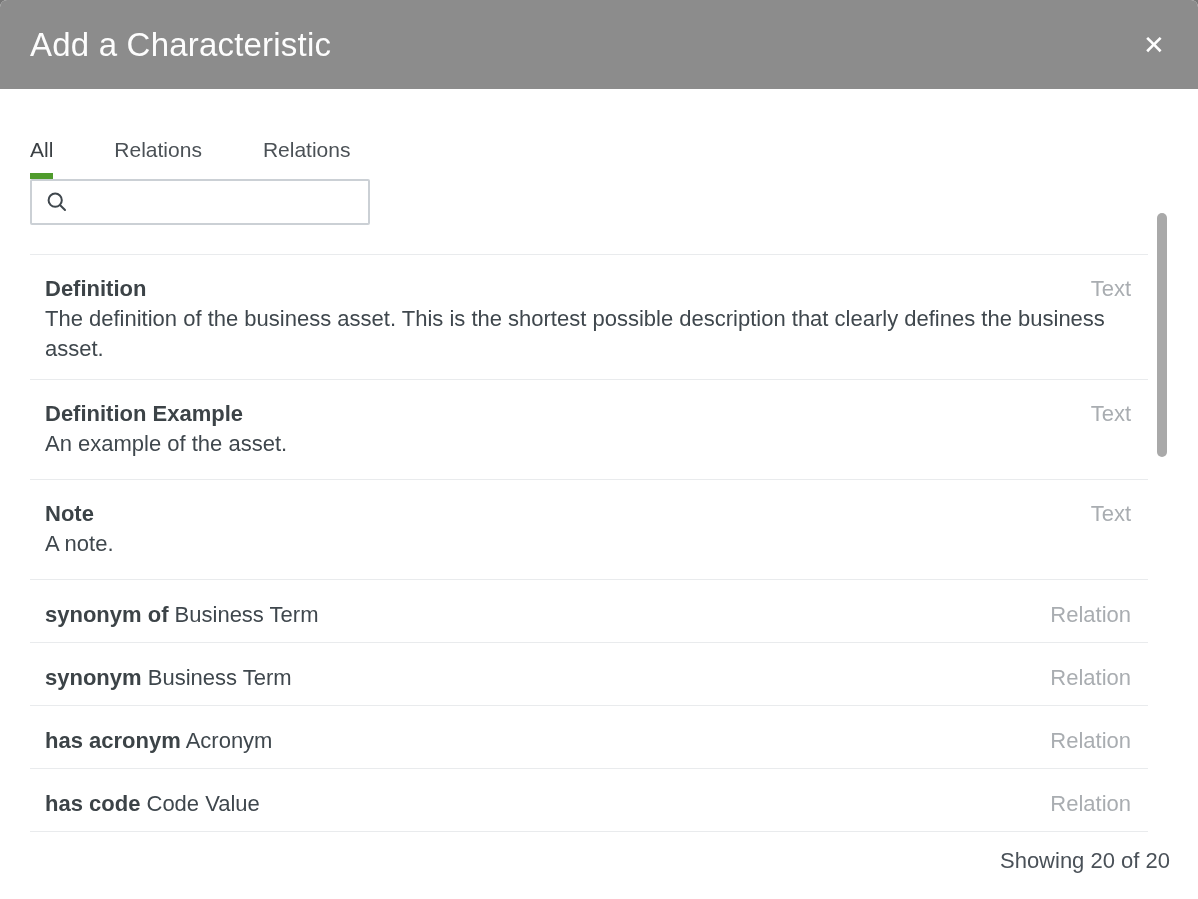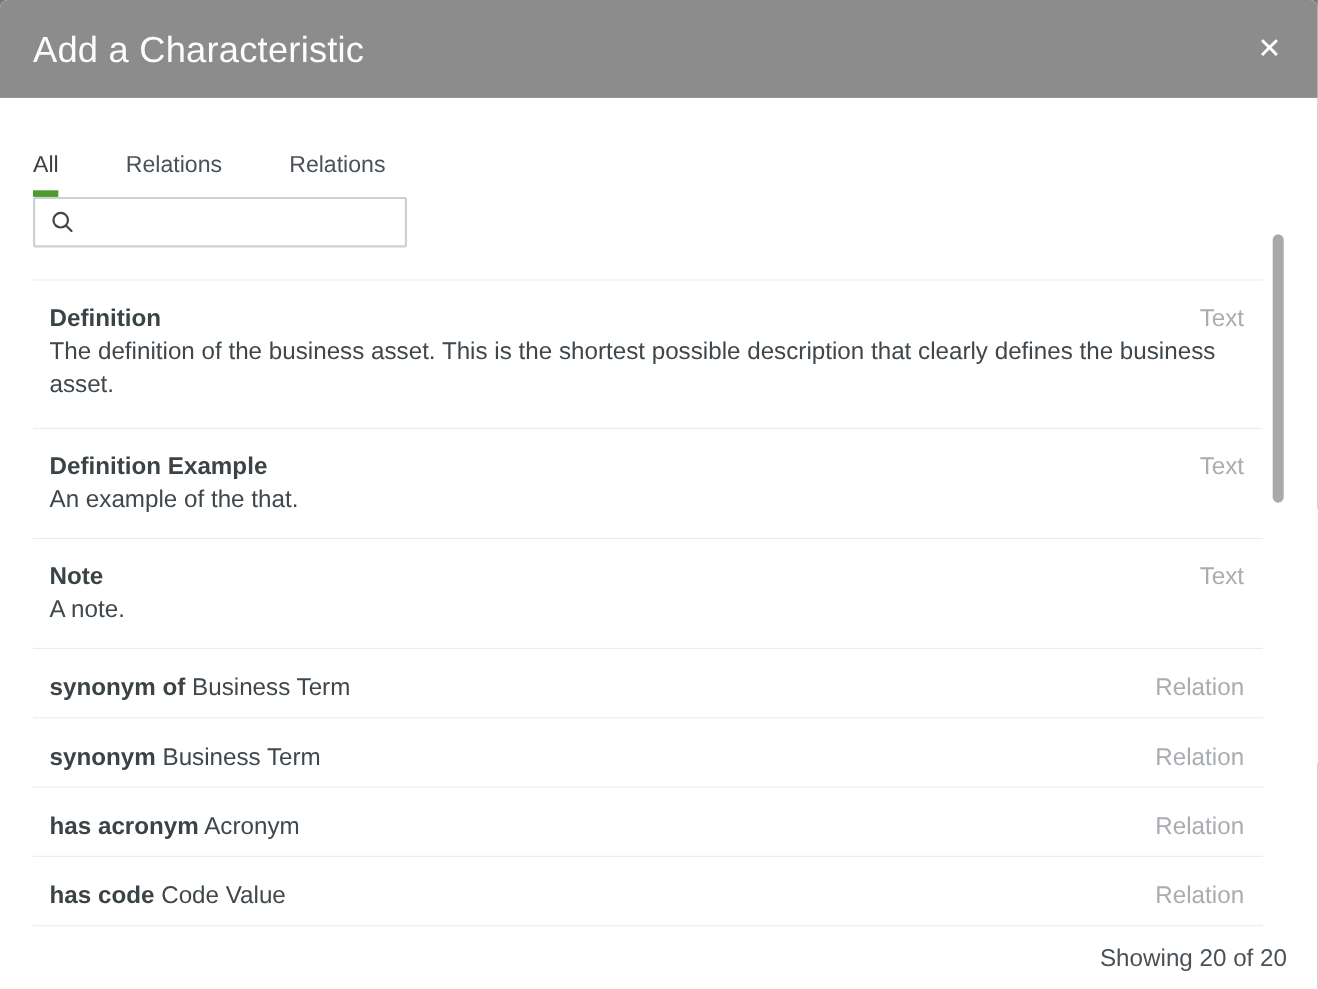--- a/index.html
+++ b/index.html
@@ -119,21 +119,21 @@
     font-weight: 400;
     flex: 0 0 auto;
     margin-left: 20px;
   }
   .row-desc {
     font-size: 22px;
     color: #3f474d;
     line-height: 30px;
     max-width: 1080px;
   }
-  .row.attr-tall { padding-bottom: 25px; }   
+  .row.attr-tall { padding-bottom: 15px; }   
   .row.attr      { padding-bottom: 20px; }   
   .row.rel       { padding-top: 20px; padding-bottom: 12px; } 
   
   .list-footer {
     padding: 14px 28px 0 0;
     text-align: right;
     font-size: 22px;
     color: #4a5158;
     line-height: 30px;
   }
@@ -186,21 +186,21 @@
           <span class="row-type">Text</span>
         </div>
         <div class="row-desc">The definition of the business asset. This is the shortest possible description that clearly defines the business asset.</div>
       </div>
 
       <div class="row attr">
         <div class="row-head">
           <span class="row-title">Definition Example</span>
           <span class="row-type">Text</span>
         </div>
-        <div class="row-desc">An example of the that.</div>
+        <div class="row-desc">An example of the asset.</div>
       </div>
 
       <div class="row attr">
         <div class="row-head">
           <span class="row-title">Note</span>
           <span class="row-type">Text</span>
         </div>
         <div class="row-desc">A note.</div>
       </div>
 

